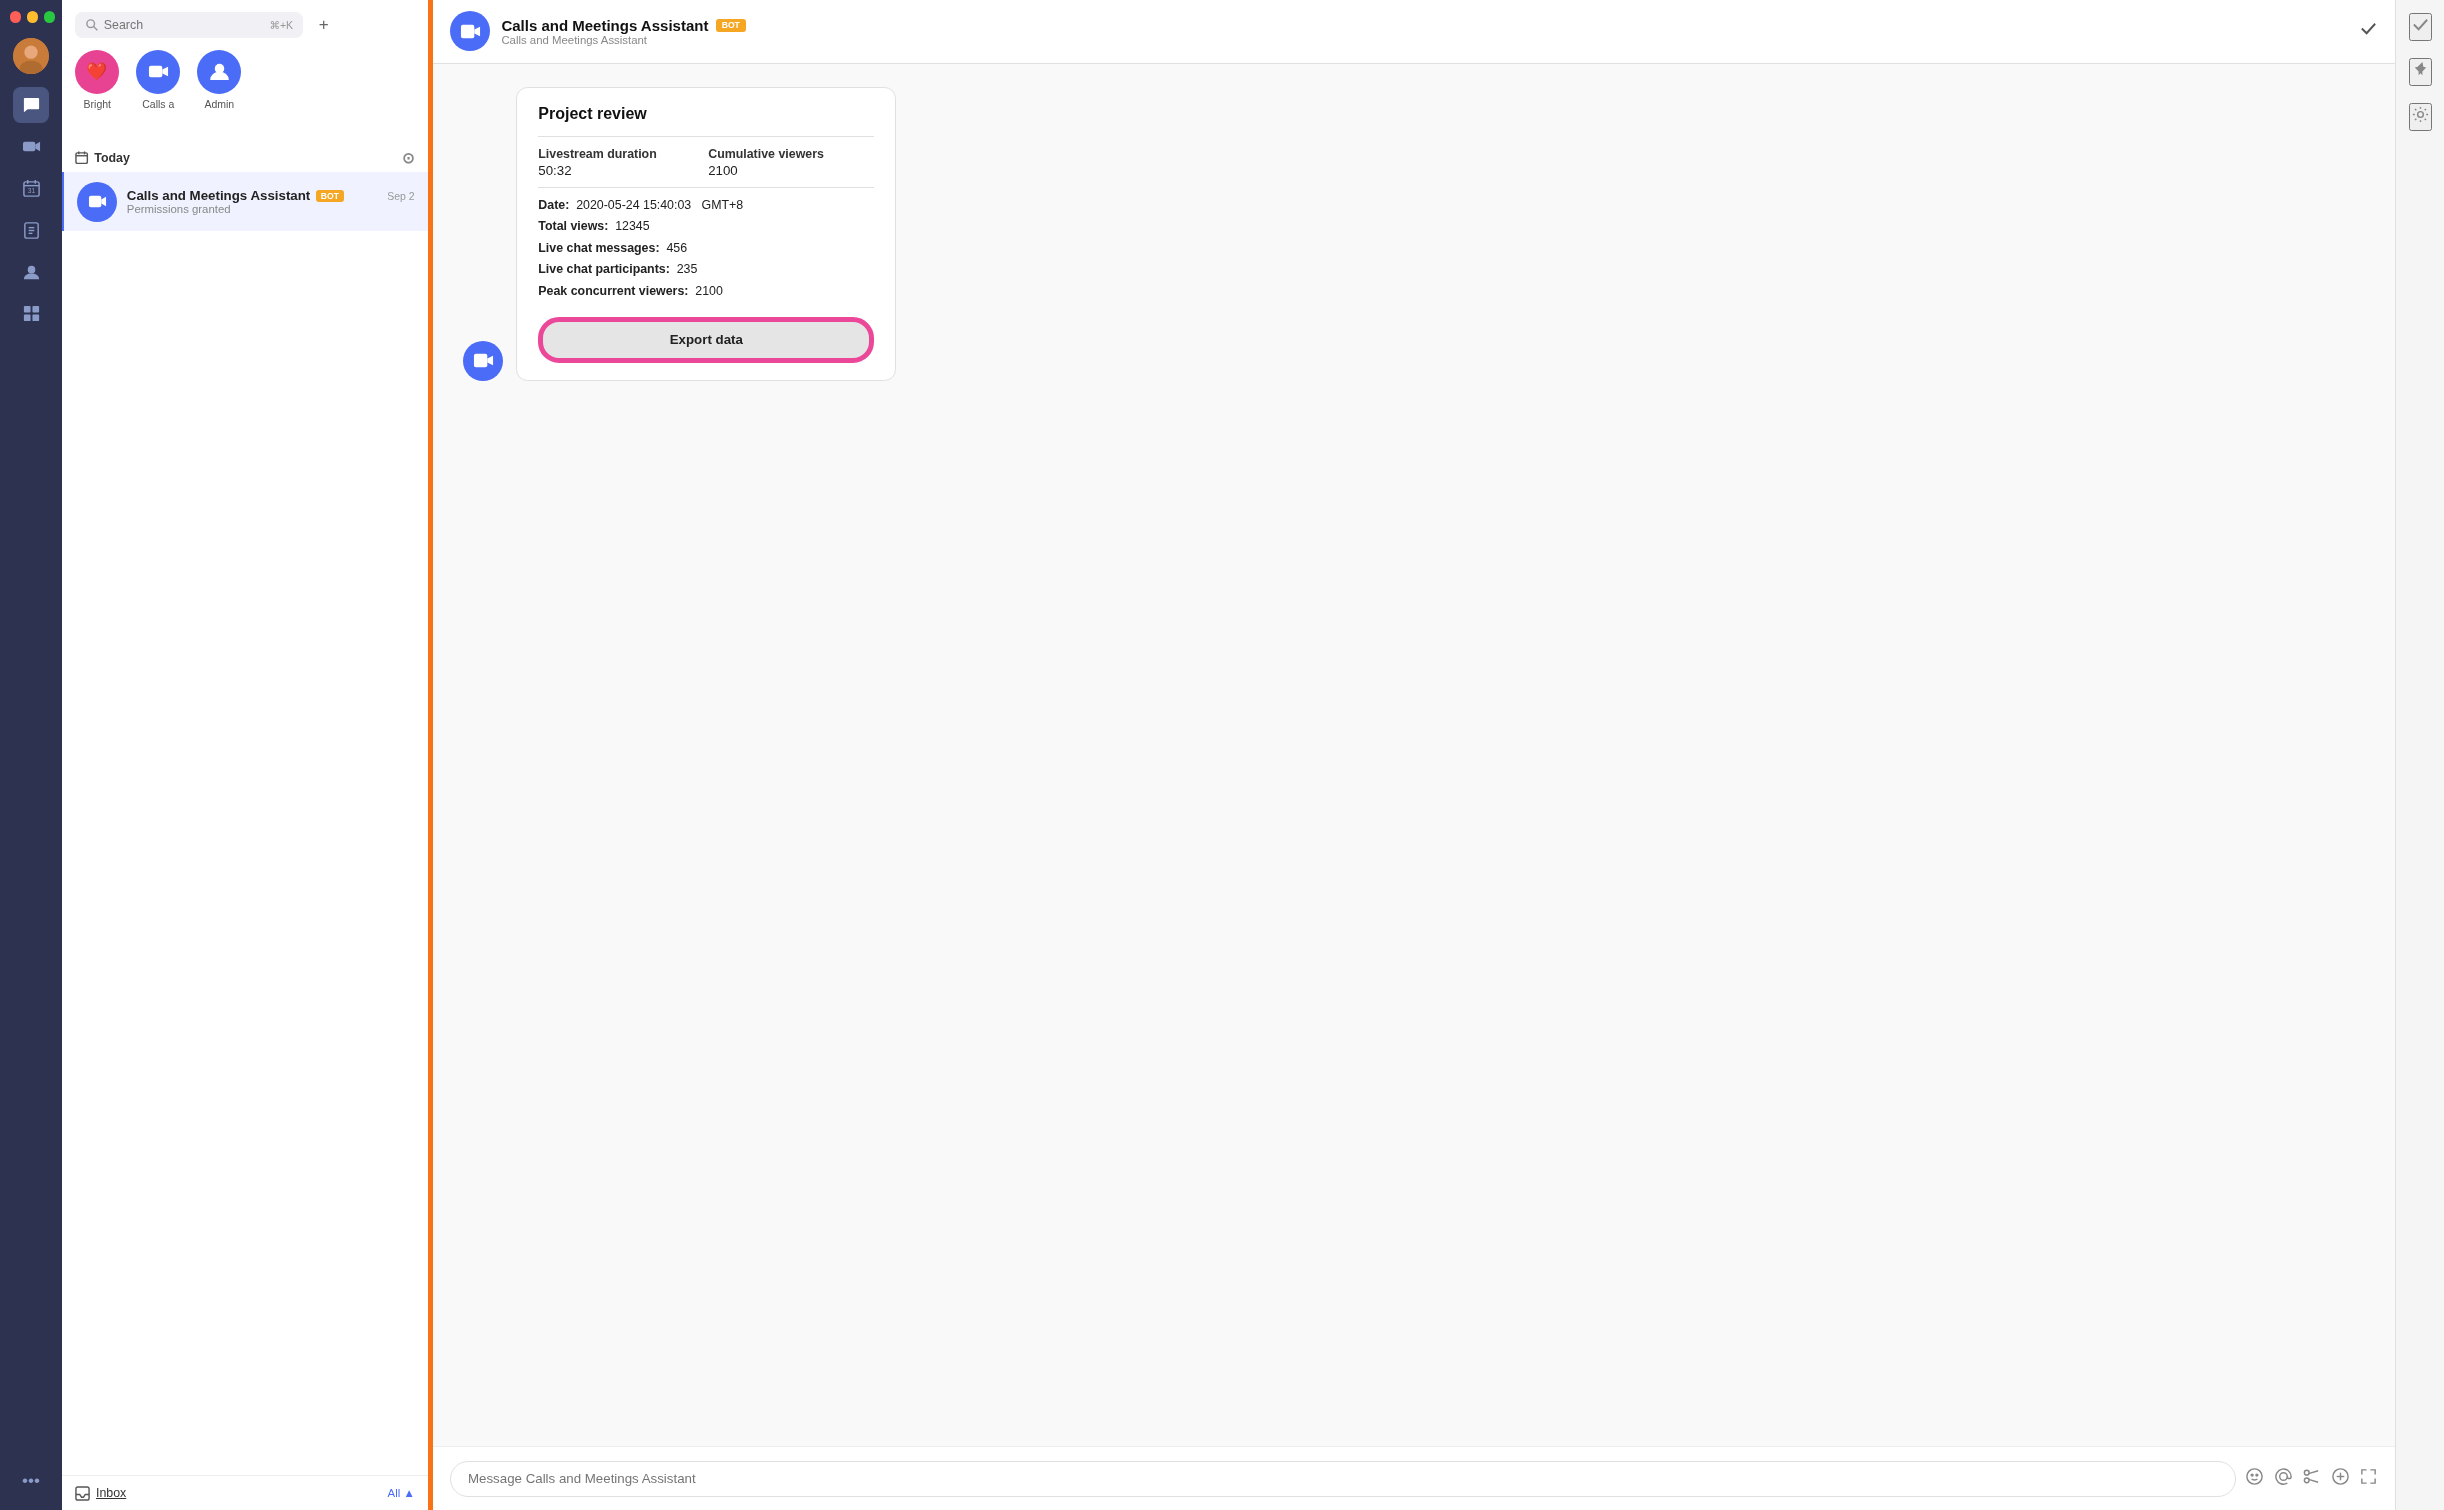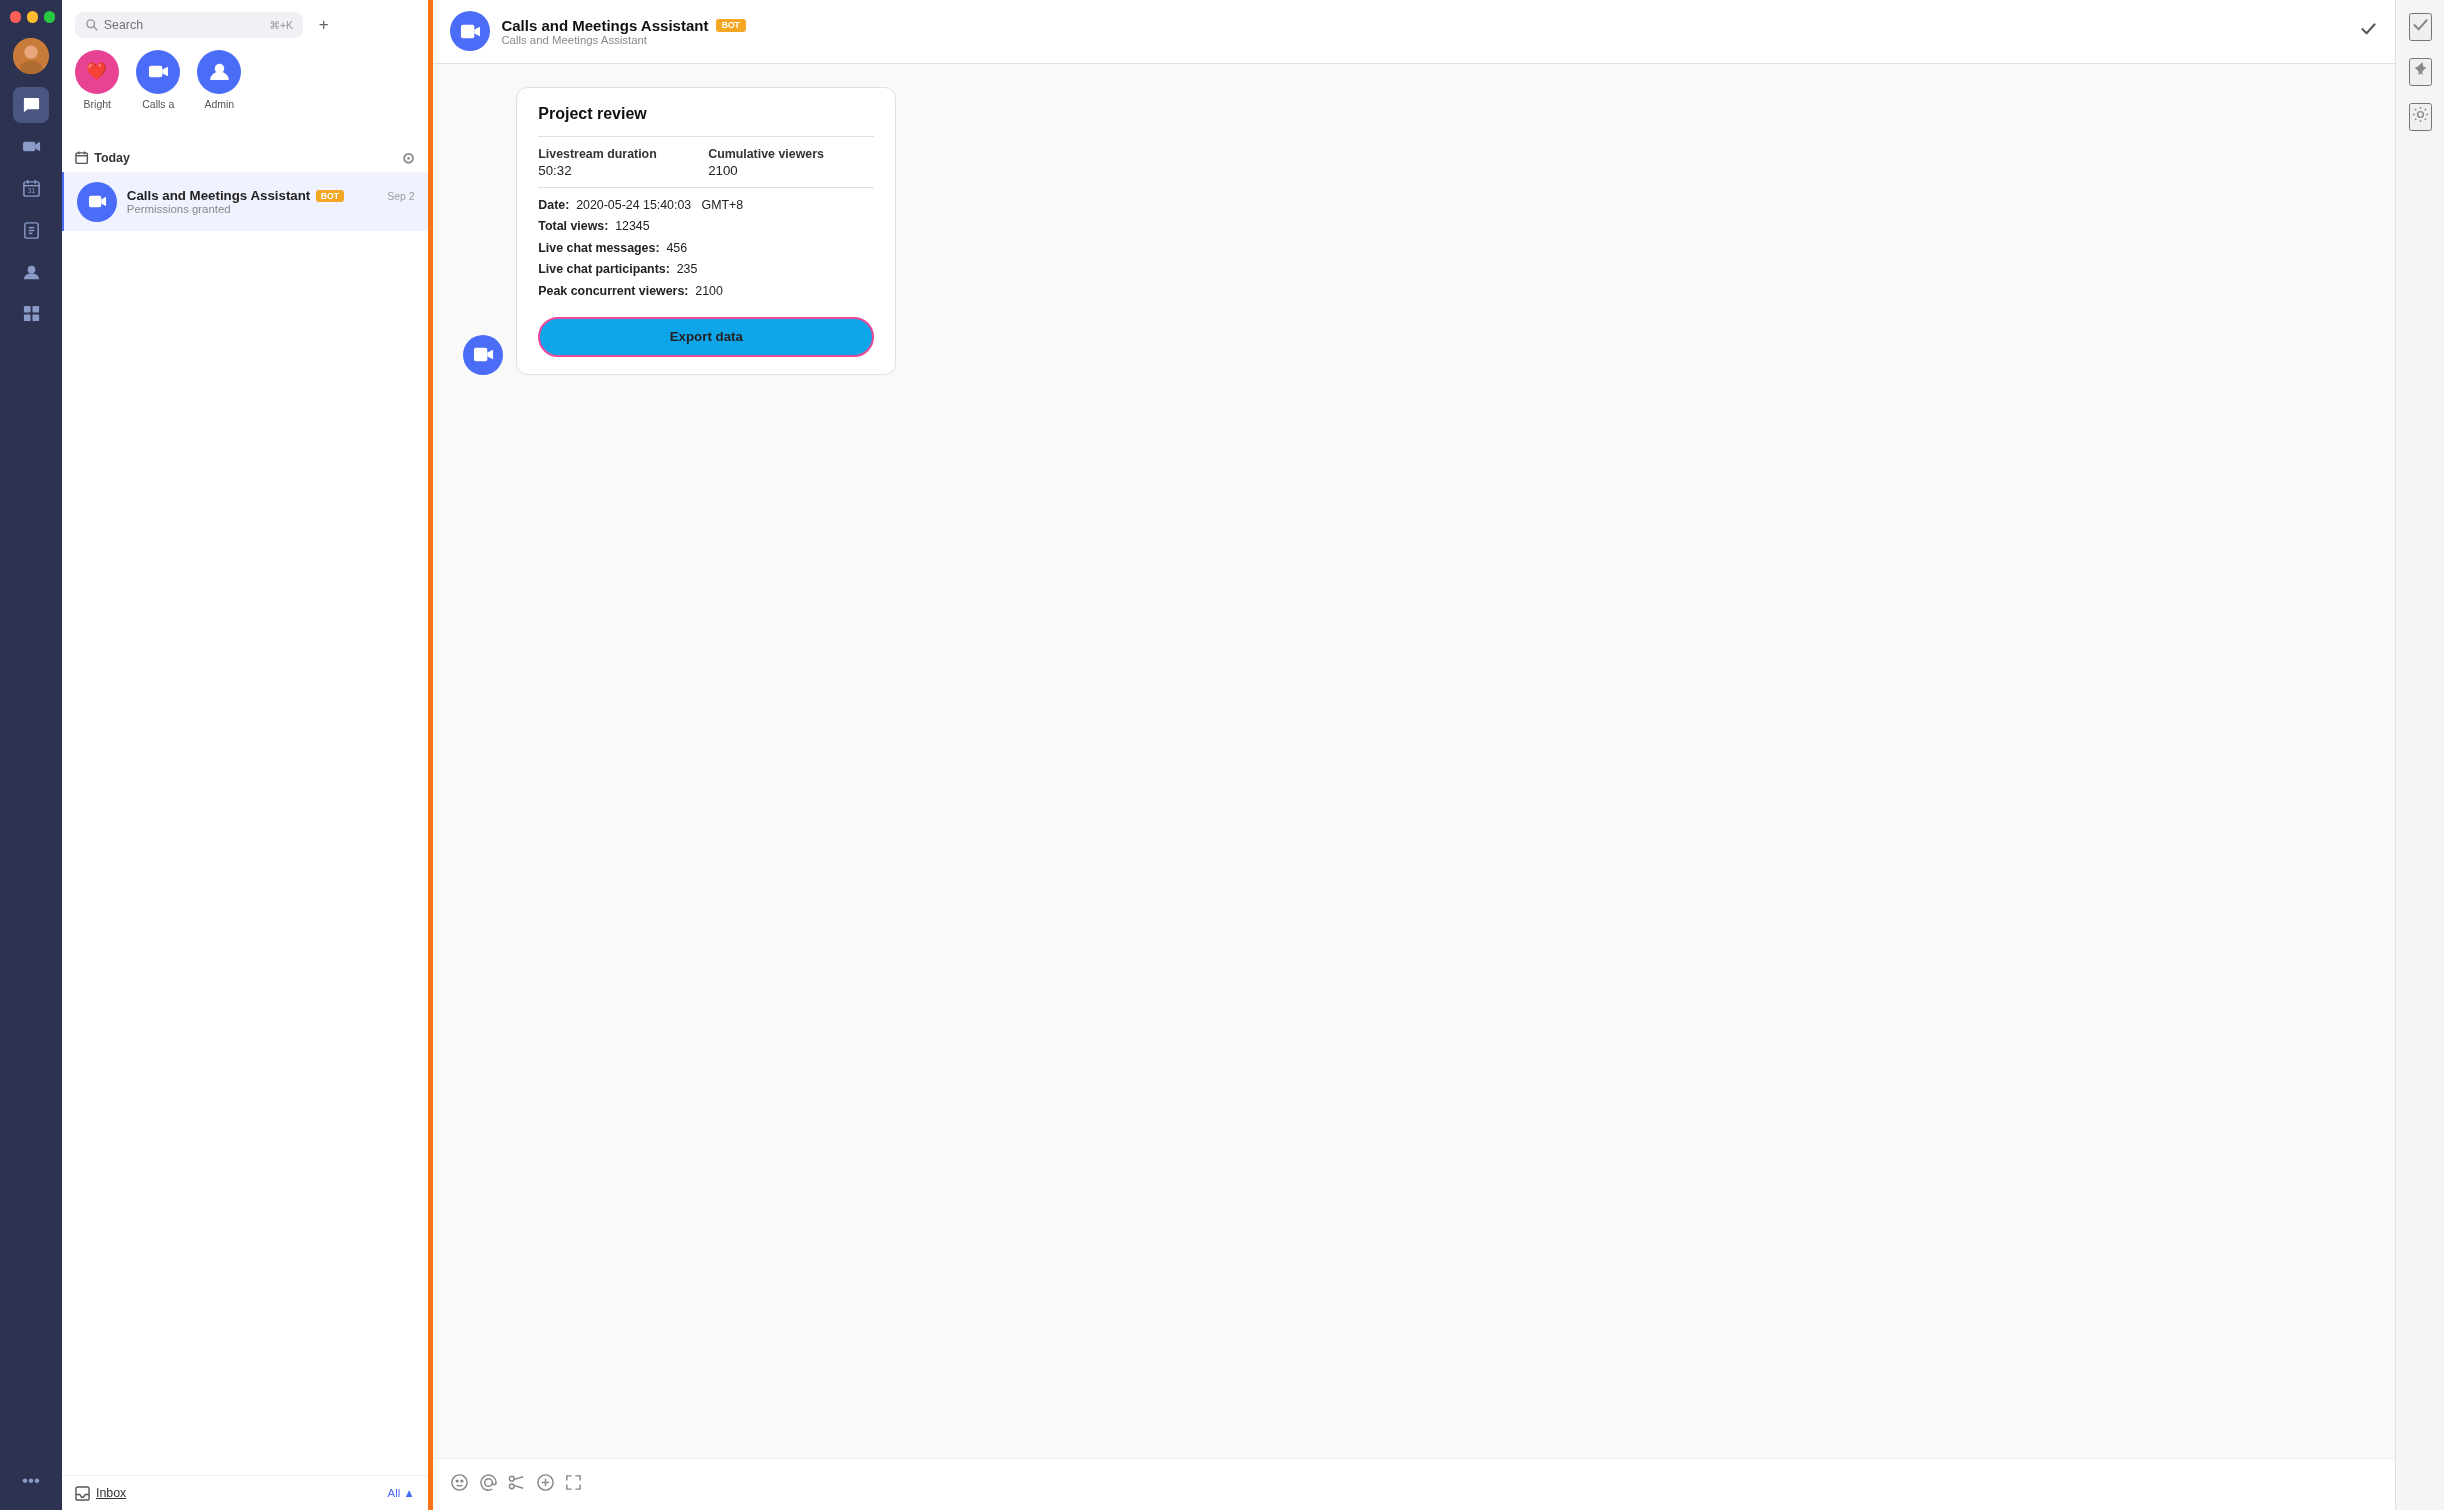--- a/index.html
+++ b/index.html
@@ -174,22 +174,22 @@
     }
     .msg-card-title { font-size: 16px; font-weight: 700; color: #111; margin-bottom: 13.3px; }
     .msg-card-divider { border: none; border-top: 1px solid #e0e0e0; margin: 9.5px 0; }
     .stats-grid { display: grid; grid-template-columns: 1fr 1fr; gap: 3.8px; margin-bottom: 9.5px; }
     .stat-item label { font-size: 12.4px; color: #333; font-weight: 600; display: block; }
     .stat-item span { font-size: 13.3px; color: #222; }
     .detail-row { font-size: 12.4px; color: #222; margin: 7.6px 0; }
     .detail-row strong { font-weight: 600; }
     .export-btn {
       width: 100%; padding: 10.5px 0;
-      border: 2px solid #ec4899; border-radius: 21px;
-      background: #0ea5e9; font-size: 13.3px; font-weight: 600;
+      border: 5px solid #ec4899; border-radius: 21px;
+      background: #e5e5e5; font-size: 13.3px; font-weight: 600;
       color: #222; cursor: pointer; margin-top: 11.4px;
       transition: background 0.15s;
     }
 
     
     .chat-input-bar {
       padding: 13.3px 17px;
       background: #fff;
       border-top: 1px solid #eee;
       display: flex; align-items: center; gap: 9.5px;
@@ -432,20 +432,21 @@
         <div class="detail-row">
           <strong>Peak concurrent viewers:</strong>
           &nbsp;<span>2100</span>
         </div>
         <button class="export-btn">Export data</button>
       </div>
     </div>
   </div>
 
   <div class="chat-input-bar">
+    <input class="chat-input" type="text" placeholder="Message Calls and Meetings Assistant" style="">
     <button class="input-action" title="Emoji">
       <svg width="19" height="19" viewBox="0 0 20 20" fill="none" stroke="#888" stroke-width="1.5">
         <circle cx="10" cy="10" r="8"></circle>
         <circle cx="7.5" cy="8.5" r="1" fill="#888"></circle>
         <circle cx="12.5" cy="8.5" r="1" fill="#888"></circle>
         <path d="M7 12.5c1 1.5 5 1.5 6 0"></path>
       </svg>
     </button>
     <button class="input-action" title="Mention">
       <svg width="19" height="19" viewBox="0 0 20 20" fill="none" stroke="#888" stroke-width="1.5">

